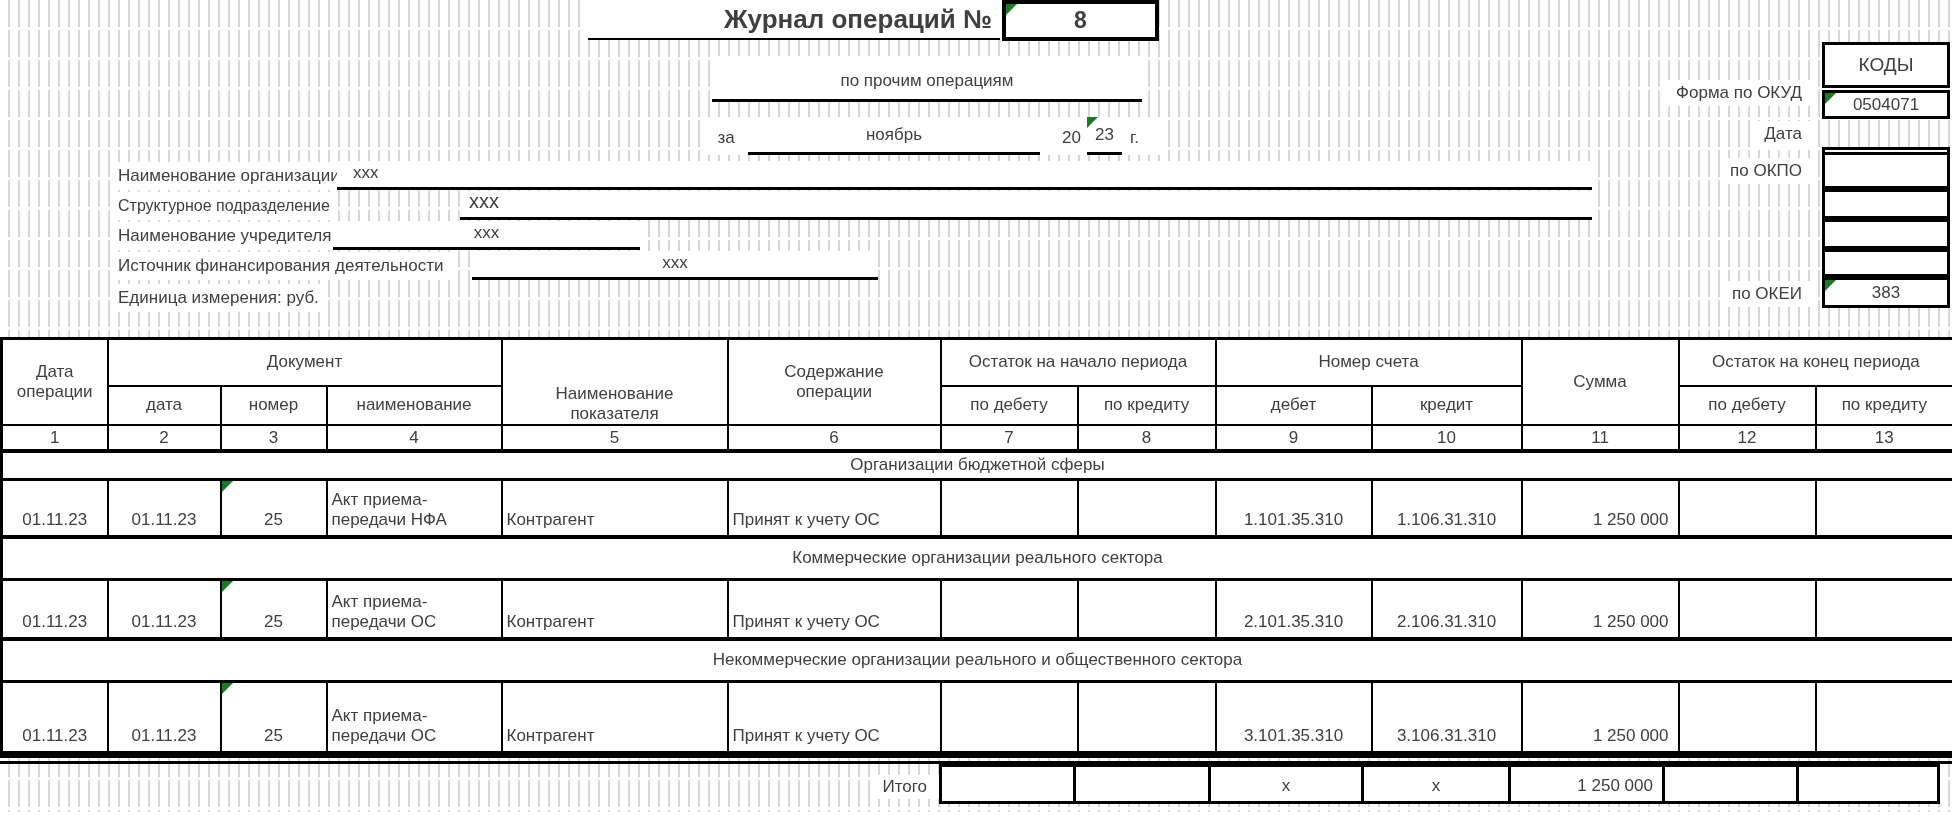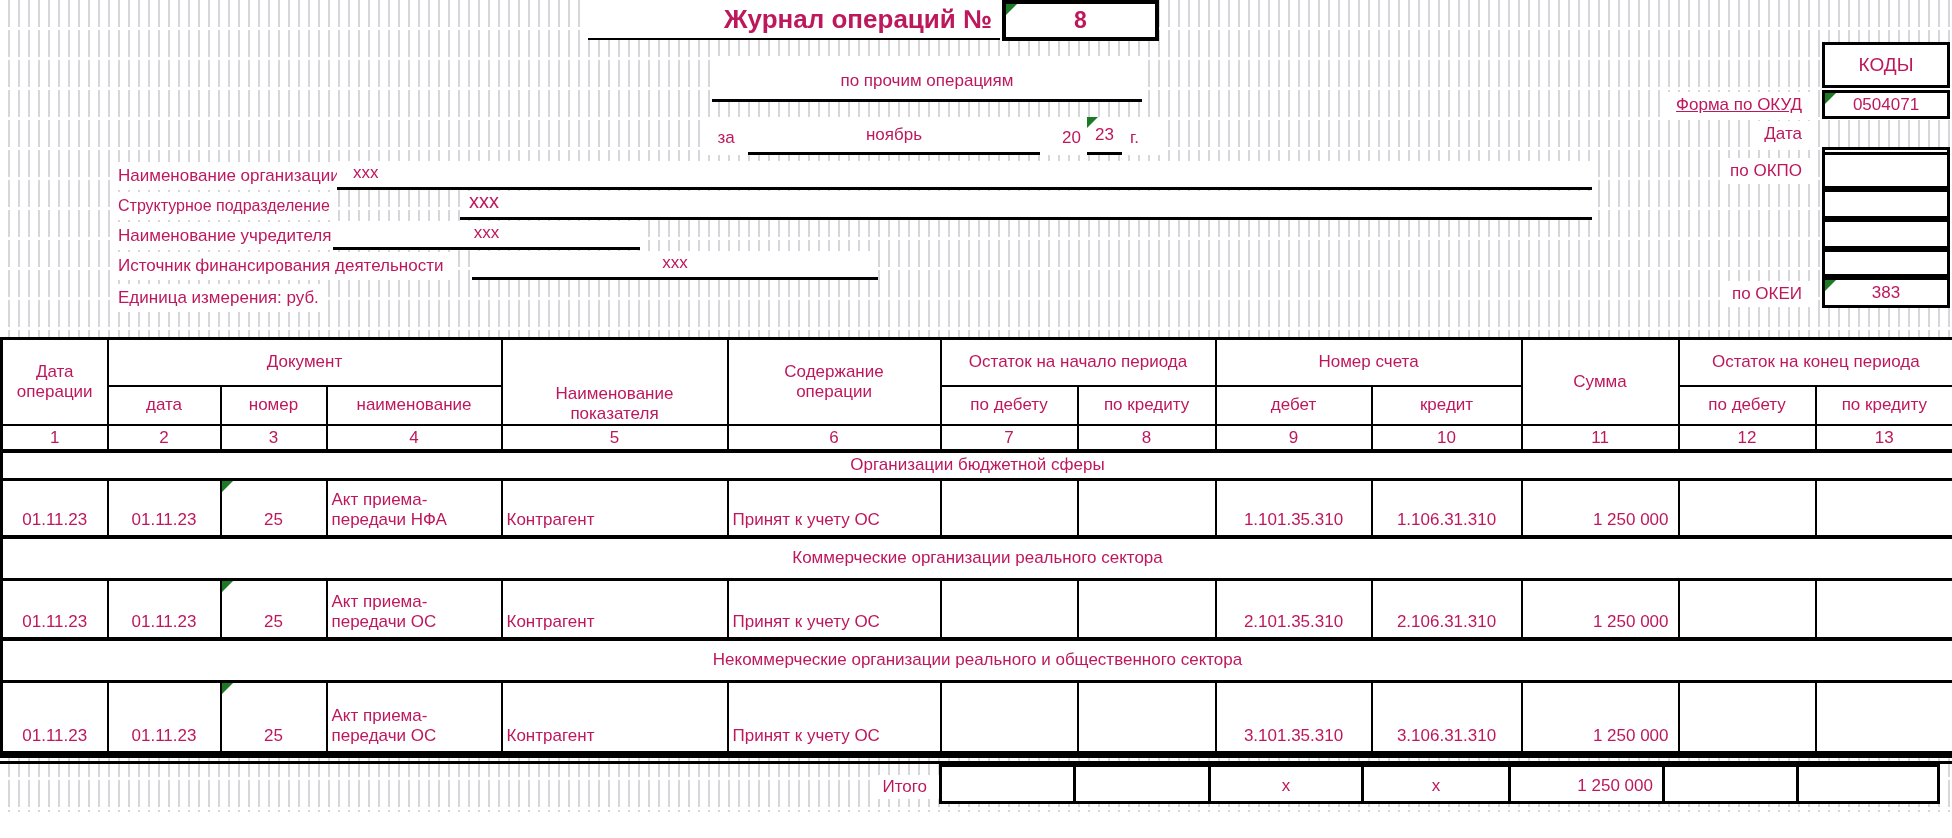--- a/index.html
+++ b/index.html
@@ -1,19 +1,19 @@
 <!DOCTYPE html>
 <html><head>
 <meta charset="utf-8">
 <style>
   * { margin:0; padding:0; box-sizing:border-box; }
   html,body { background:#fff; }
   .page {
     position:relative; width:1952px; height:822px; overflow:hidden;
-    font-family:"Liberation Sans", sans-serif; color:#be185d; background-color:#fff;
+    font-family:"Liberation Sans", sans-serif; color:#404040; background-color:#fff;
     background-image:
       repeating-linear-gradient(to bottom, rgba(0,0,0,0) 0px, rgba(0,0,0,0) 27px, #ffffff 27px, #ffffff 30px),
       repeating-linear-gradient(to right, rgba(0,0,0,0) 0px, rgba(0,0,0,0) 8px, #d7d7db 8px, #d7d7db 10px);
   }
   .bottom-mask { position:absolute; left:0; top:812px; width:1952px; height:26px; background:#fff; }
 
   .flag { position:absolute; top:0; left:0; width:0; height:0;
           border-top:11px solid #1d7a24; border-right:11px solid transparent; }
 
   
@@ -43,21 +43,21 @@
   .kody { top:42px; height:46px; font-size:19px; }
   .cb0 { top:90px;  height:29px; }
   .cb1 { top:119px; height:31px;margin-top:28px; }
   .cb2 { top:152px; height:37px; }
   .cb3 { top:189px; height:30px; }
   .cb4 { top:219px; height:30px; }
   .cb5 { top:249px; height:28px; }
   .cb6 { top:277px; height:31px; }
   .code-label { position:absolute; right:142px; height:26px; line-height:26px; background:#fff;
     padding:0 8px; font-size:17px; white-space:nowrap; }
-  .lb-okud { top:92px;text-decoration:underline; } .lb-date { top:121px; } .lb-okpo { top:158px; } .lb-okei { top:281px; }
+  .lb-okud { top:80px; } .lb-date { top:121px; } .lb-okpo { top:158px; } .lb-okei { top:281px; }
 
   
   .org-label { position:absolute; left:112px; height:28px; line-height:28px; background:#fff;
     padding:0 6px; font-size:17px; white-space:nowrap; z-index:1; }
   .ol1 { top:162px; } .ol2 { top:192px; font-size:16px; } .ol3 { top:222px; }
   .ol4 { top:252px; } .ol5 { top:284px; }
   .org-field { position:absolute; background:#fff; border-bottom:3px solid #000; height:29px;
     display:flex; align-items:flex-end; font-size:17px; padding-bottom:4px; z-index:2; }
   .of1 { left:337px; top:161px; width:1255px; padding-left:16px; }
   .of2 { left:460px; top:191px; width:1132px; padding-left:9px; font-size:20px; }

